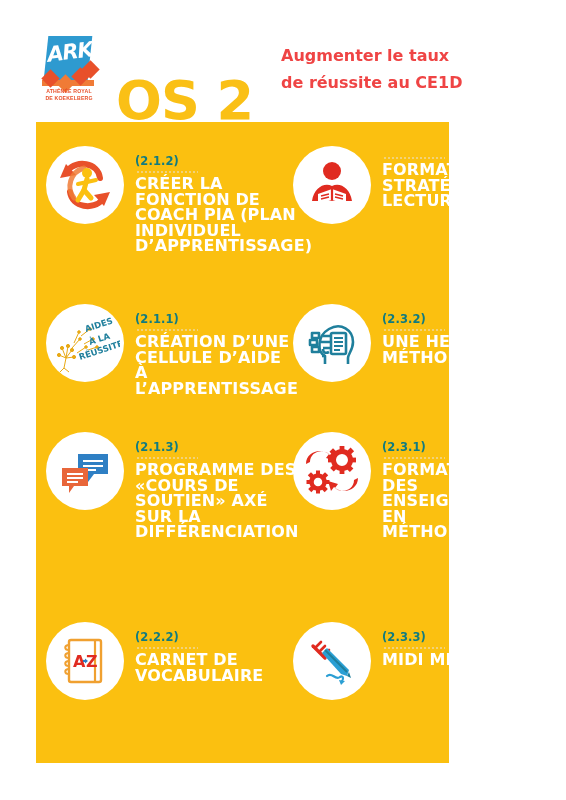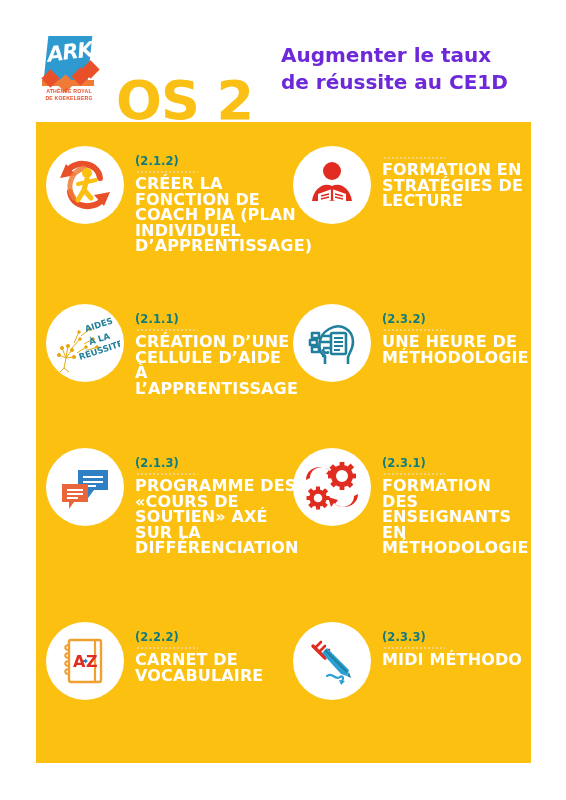--- a/index.html
+++ b/index.html
@@ -91,47 +91,47 @@
     color: #fac016;
     letter-spacing: -1px;
     font-family: "DejaVu Sans", sans-serif;
     margin-top: 36px;
   }
   #header-subtitle {
     position: absolute;
     left: 281px;
     top: 42px;
     width: 270px;
-    font-size: 20px;
+    font-size: 16px;
     line-height: 27px;
     font-weight: bold;
-    color: #6d28d9;
+    color: #ef4444;
     font-family: "DejaVu Sans", sans-serif;
   }
 
   
   #panel {
     position: absolute;
     left: 36px;
     top: 122px;
-    width: 495px;
+    width: 413px;
     height: 641px;
     background: #fbc010;
   }
 
   
   .row {
     position: absolute;
     left: 0;
     width: 495px;
     display: flex;
   }
   .row.r1 { top: 24px; }
   .row.r2 { top: 182px; }
-  .row.r3 { top: 326px; }
+  .row.r3 { top: 310px; }
   .row.r4 { top: 500px; }
 
   .cell {
     width: 247px;
     display: flex;
     align-items: flex-start;
   }
 
   .badge {
     flex: 0 0 auto;

